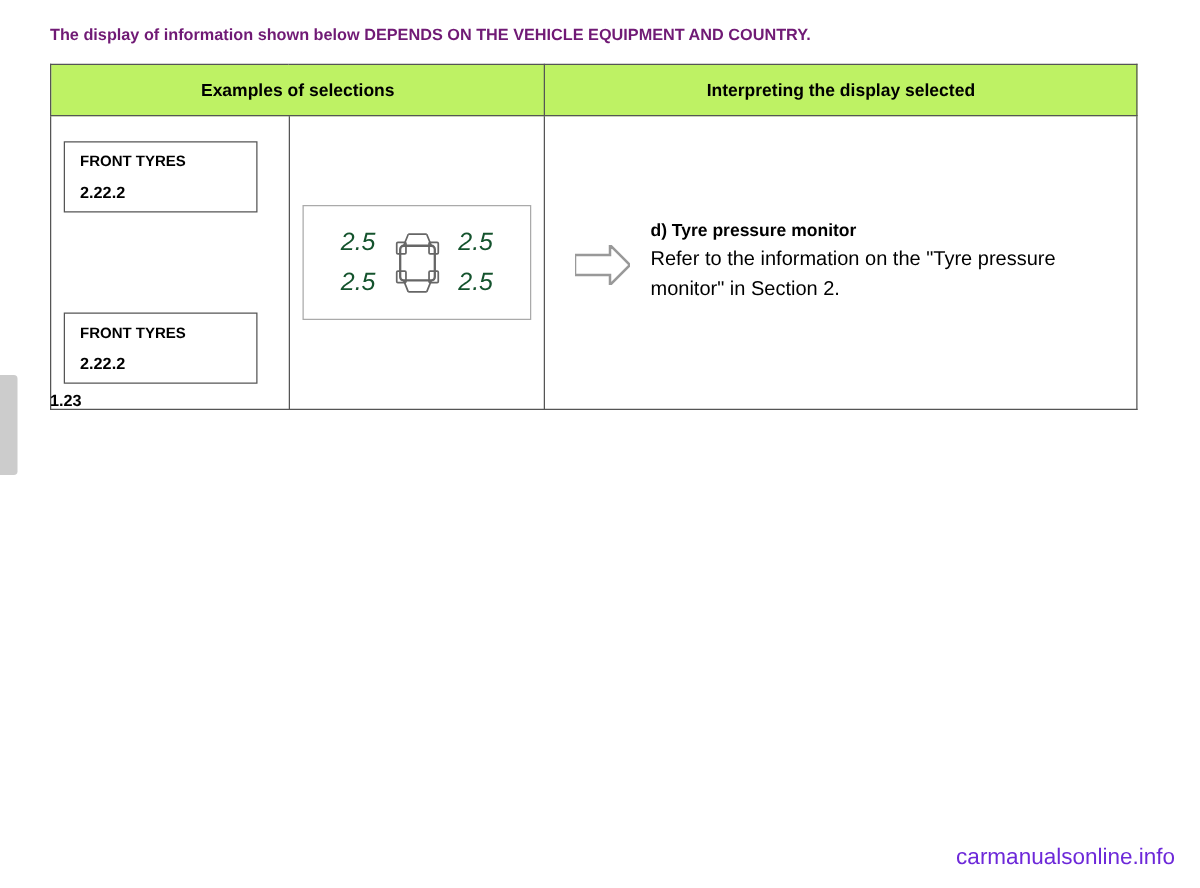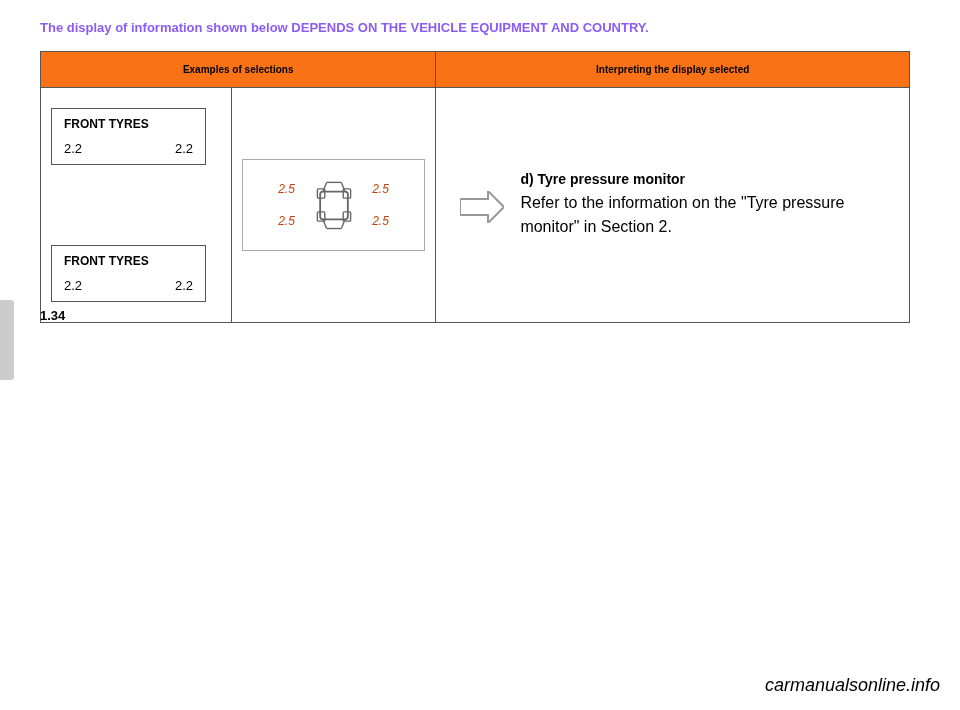--- a/index.html
+++ b/index.html
@@ -21,40 +21,40 @@
       font-size: 18px;
       font-weight: bold;
       margin-bottom: 10px;
       color: #000;
     }
 
     .page-subtitle {
       font-size: 13px;
       font-weight: bold;
       margin-bottom: 16px;
-      color: #8b5cf6;
+      color: #701a75;
     }
 
     .main-table {
       border: 1.5px solid #555;
       width: 870px;
       border-collapse: collapse;
     }
 
     .main-table th, .main-table td {
       border: 1.5px solid #555;
       vertical-align: top;
     }
 
     .header-row th {
       padding: 12px 8px;
       text-align: center;
       font-weight: bold;
-      font-size: 10px;
-      background: #f97316;
+      font-size: 14px;
+      background: #bef264;
     }
 
     .header-left {
       width: 390px;
     }
 
     .header-right {
       width: 480px;
     }
 
@@ -69,22 +69,22 @@
     }
 
     .tyre-box-title {
       font-size: 12px;
       font-weight: bold;
       margin-bottom: 10px;
     }
 
     .tyre-box-values {
       display: flex;
-      justify-content: space-between;
       font-size: 13px;
+      font-weight: bold;
     }
 
     .car-display-box {
       border: 1.5px solid #aaa;
       padding: 14px 18px;
       display: flex;
       align-items: center;
       justify-content: center;
       position: relative;
     }
@@ -92,23 +92,23 @@
     .car-grid {
       display: grid;
       grid-template-columns: 40px 50px 40px;
       grid-template-rows: 30px 30px;
       align-items: center;
       justify-items: center;
       gap: 2px;
     }
 
     .car-val {
-      font-size: 12px;
+      font-size: 20px;
       font-weight: normal;
-      color: #c2410c;
+      color: #14532d;
       font-style: italic;
     }
 
     .interp-content {
       display: flex;
       align-items: flex-start;
     }
 
     .arrow-container {
       margin-right: 16px;
@@ -137,22 +137,21 @@
       left: 40px;
       font-size: 13px;
       font-weight: bold;
     }
 
     .watermark {
       position: absolute;
       bottom: 14px;
       right: 20px;
       font-size: 18px;
-      color: #000000;
-      font-style: italic;
+      color: #6d28d9;
     }
 
     .side-tab {
       position: absolute;
       left: 0;
       top: 300px;
       width: 14px;
       height: 80px;
       background: #ccc;
       border-radius: 0 3px 3px 0;
@@ -250,17 +249,17 @@
             <div class="interp-text-area">
               <div class="interp-title">d) Tyre pressure monitor</div>
               <div class="interp-body">Refer to the information on the "Tyre pressure monitor" in Section 2.</div>
             </div>
           </div>
         </td>
       </tr>
     </tbody>
   </table>
 
-  <div class="page-number">1.34</div>
+  <div class="page-number">1.23</div>
 
 </div>
 
 <div class="watermark">carmanualsonline.info</div>
 
 </body></html>

